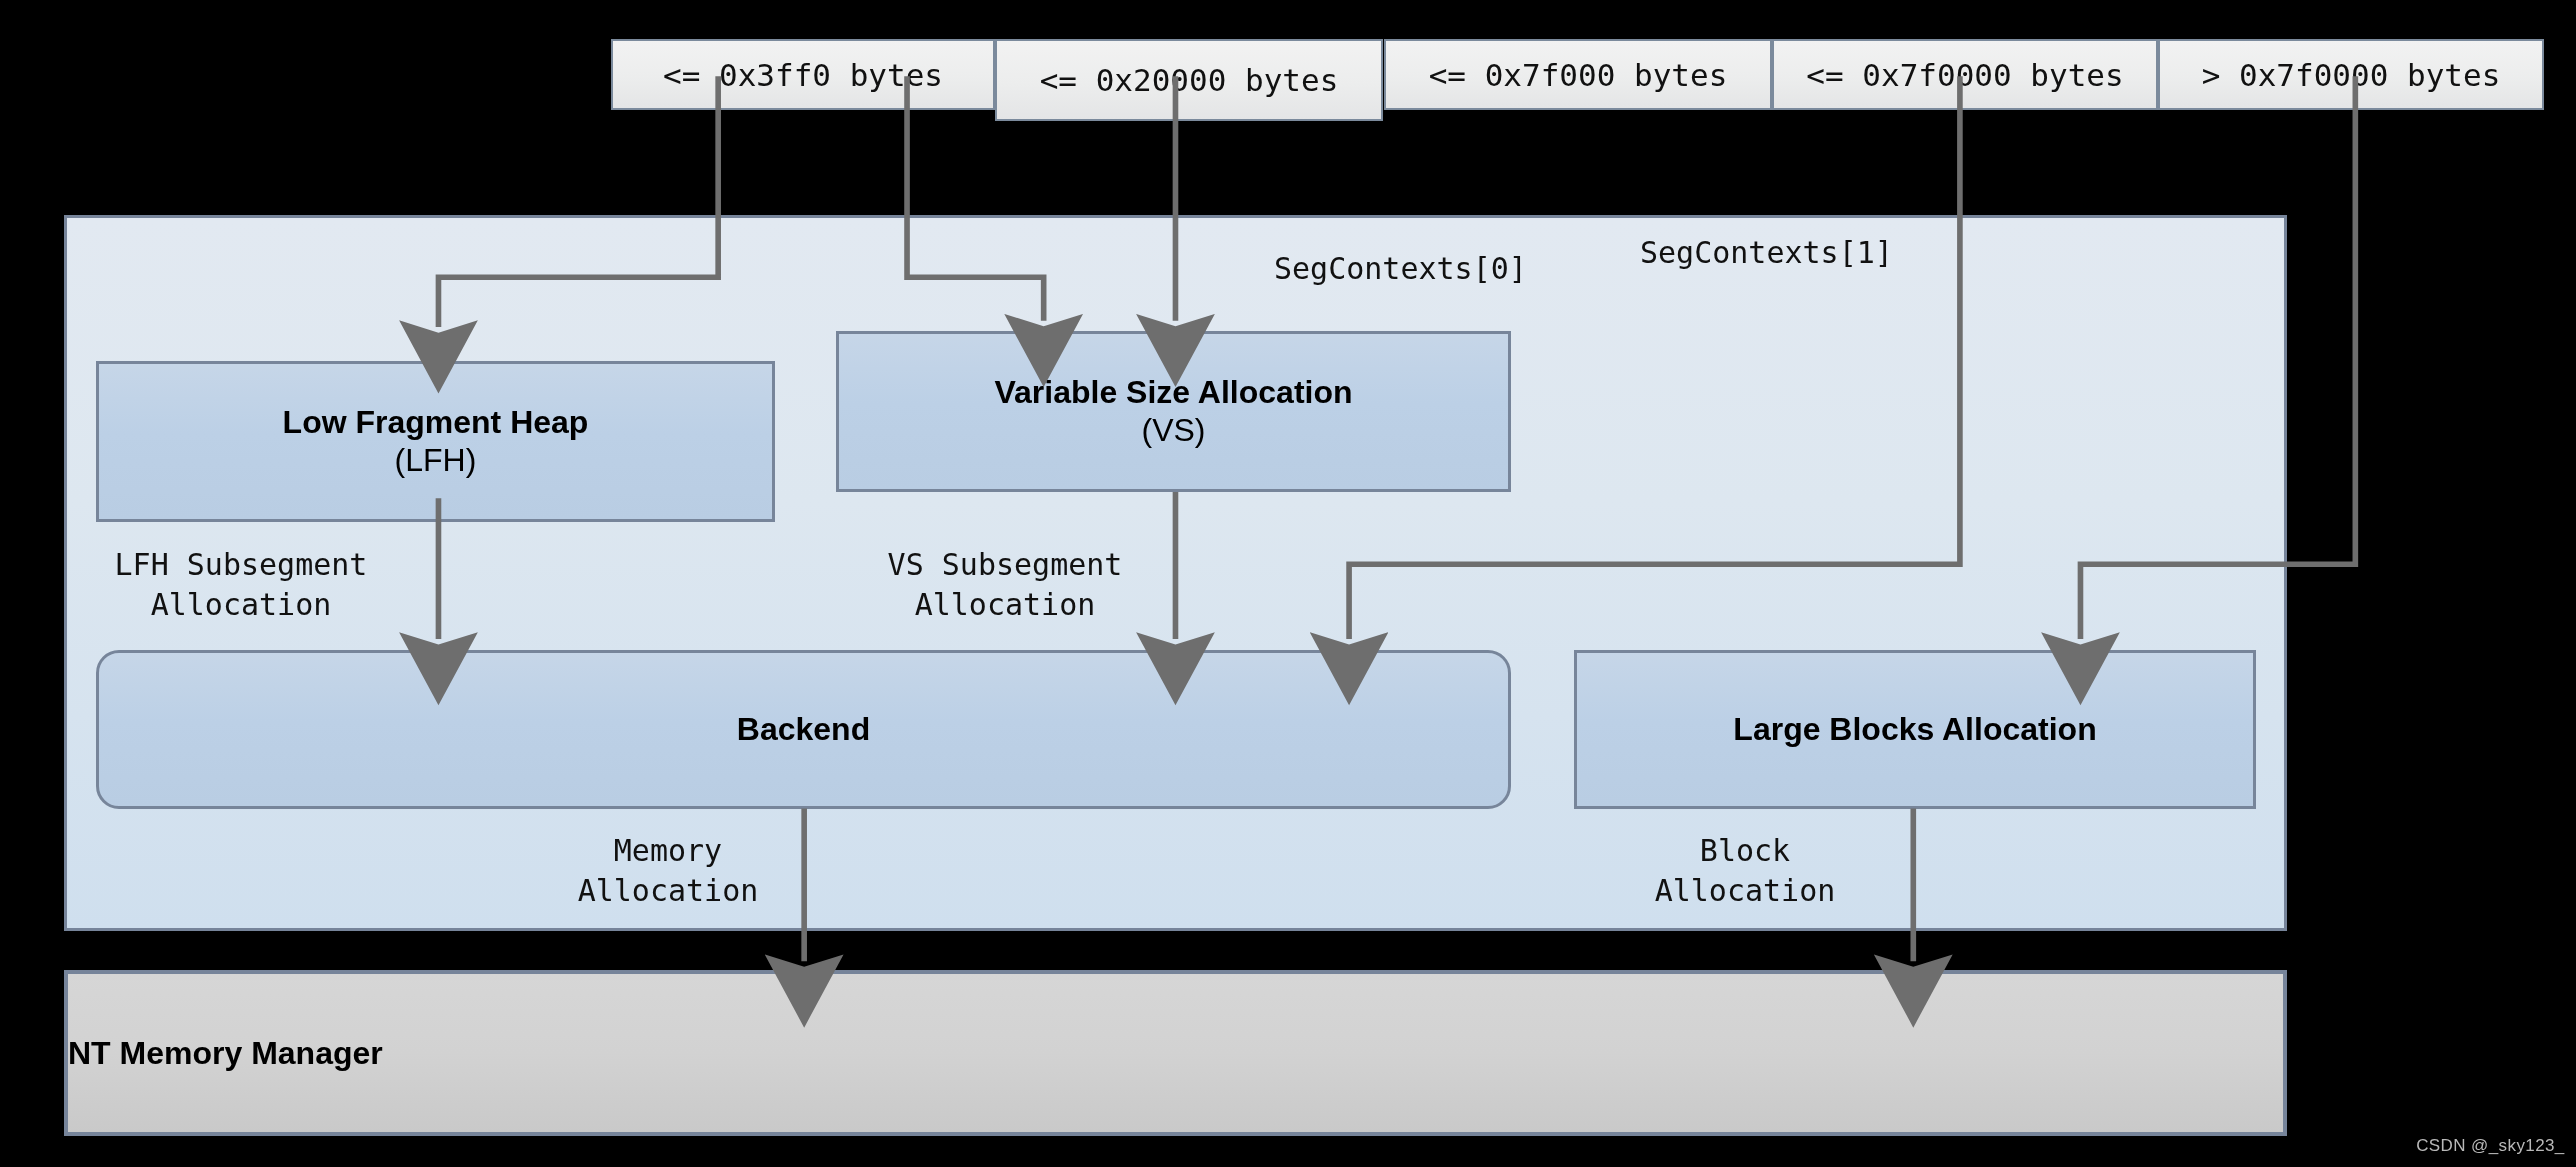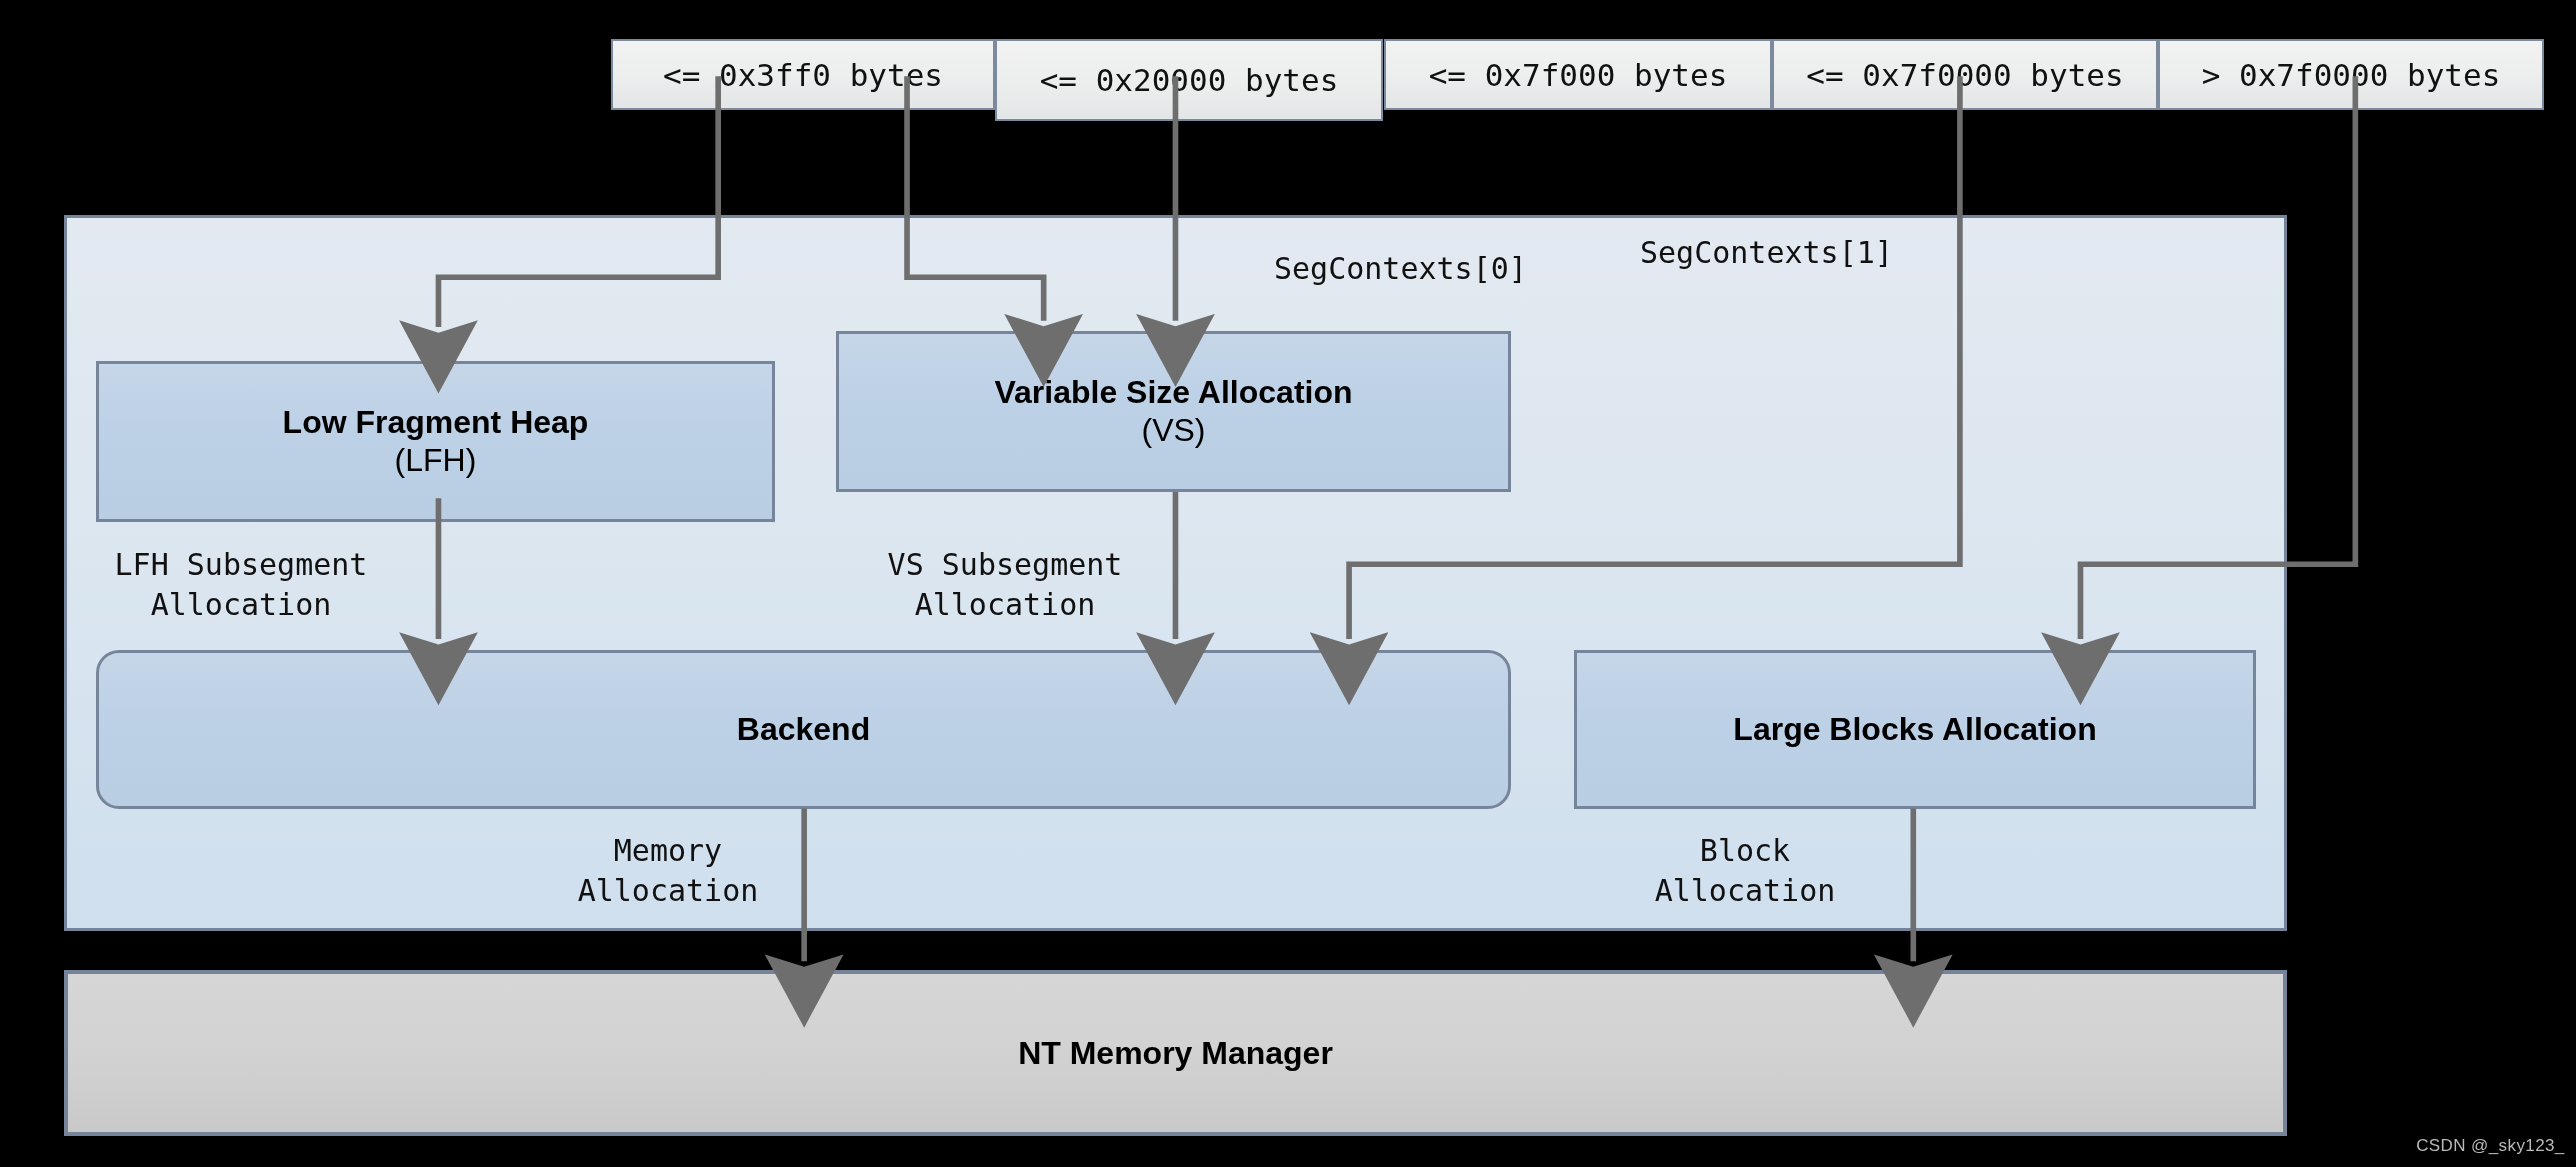--- a/index.html
+++ b/index.html
@@ -44,21 +44,21 @@
   #node-vs{left:836px;top:331px;width:675px;height:161px;}
   #node-backend{left:96px;top:650px;width:1415px;height:159px;border-radius:23px;}
   #node-large{left:1574px;top:650px;width:682px;height:159px;}
 
   
   #node-ntmm{
     position:absolute;left:64px;top:970px;width:2223px;height:166px;
     box-sizing:border-box;
     background:linear-gradient(180deg,#d6d6d6 0%,#d2d2d2 50%,#c9c9c9 100%);
     border:4px solid #76849a;
-    display:flex;align-items:center;justify-content:center;
+    display:flex;align-items:center;justify-content:flex-start;
   }
   #node-ntmm .l1{font-weight:bold;font-size:32px;
                  font-family:"Liberation Sans",sans-serif;color:#000;}
 
   
   .mlabel{
     position:absolute;
     font-family:"DejaVu Sans Mono","Liberation Mono",monospace;
     font-size:30px;line-height:1.32;color:#111;
     white-space:pre;text-align:center;

